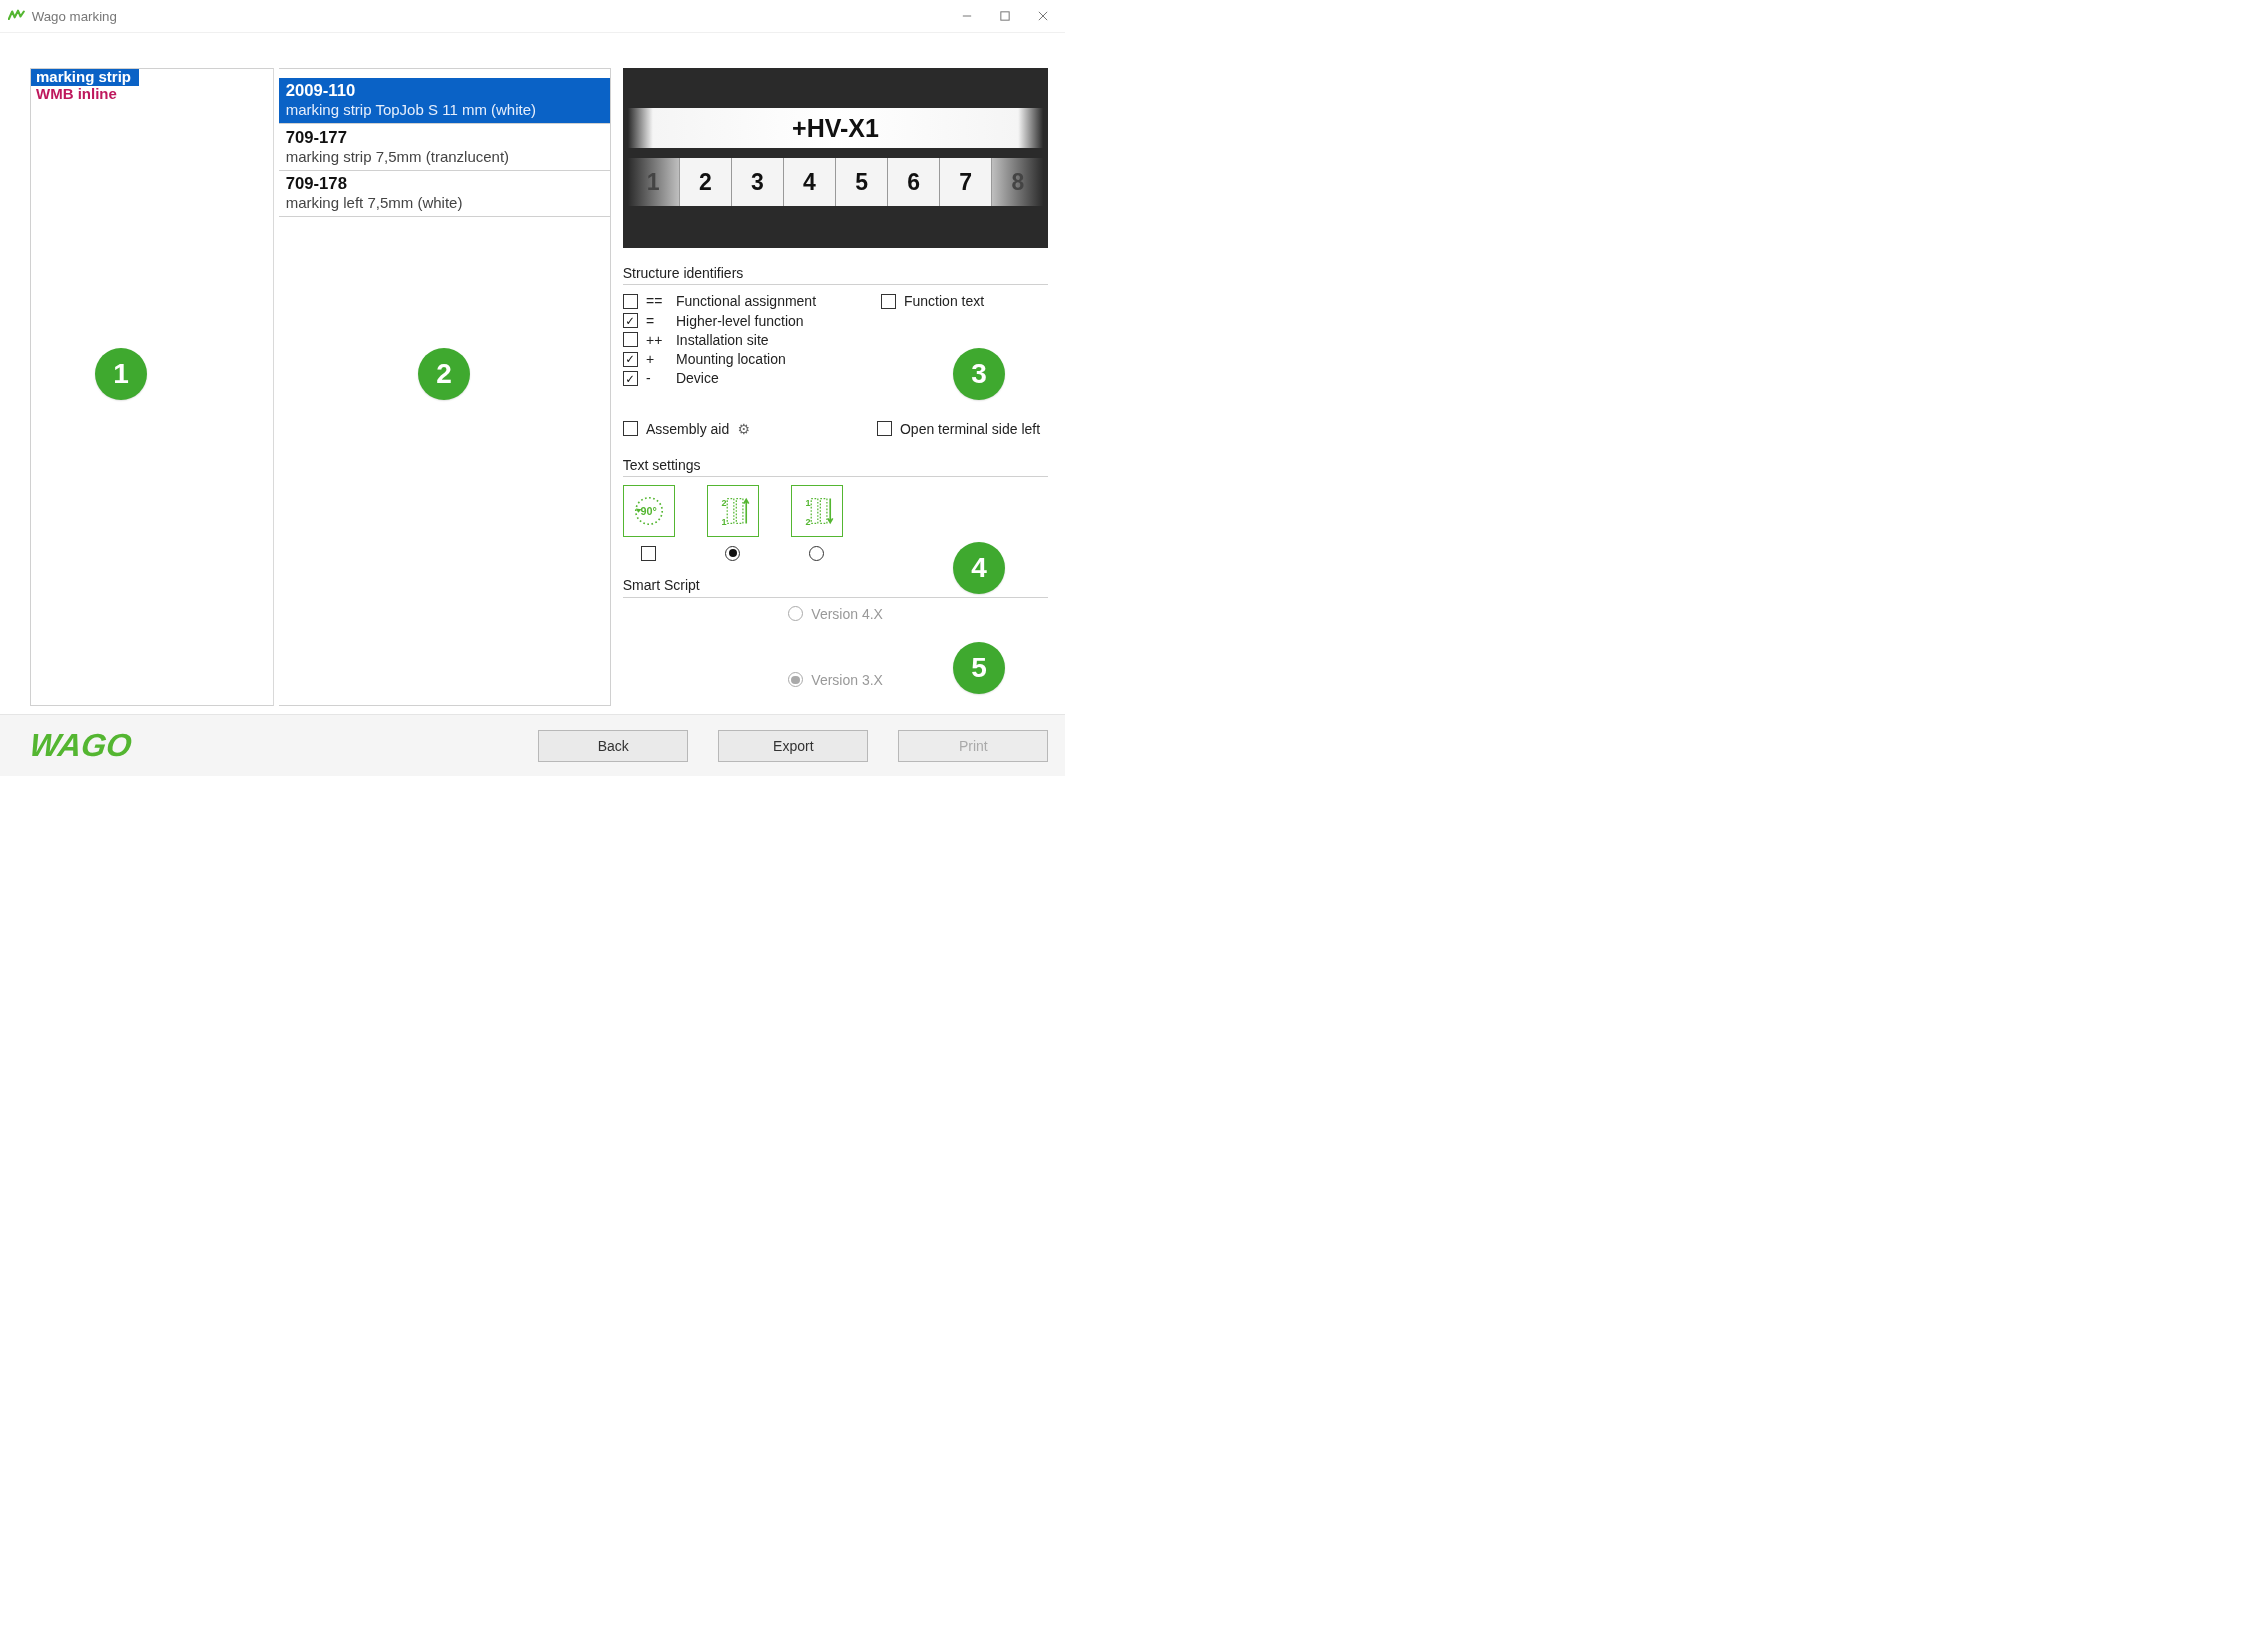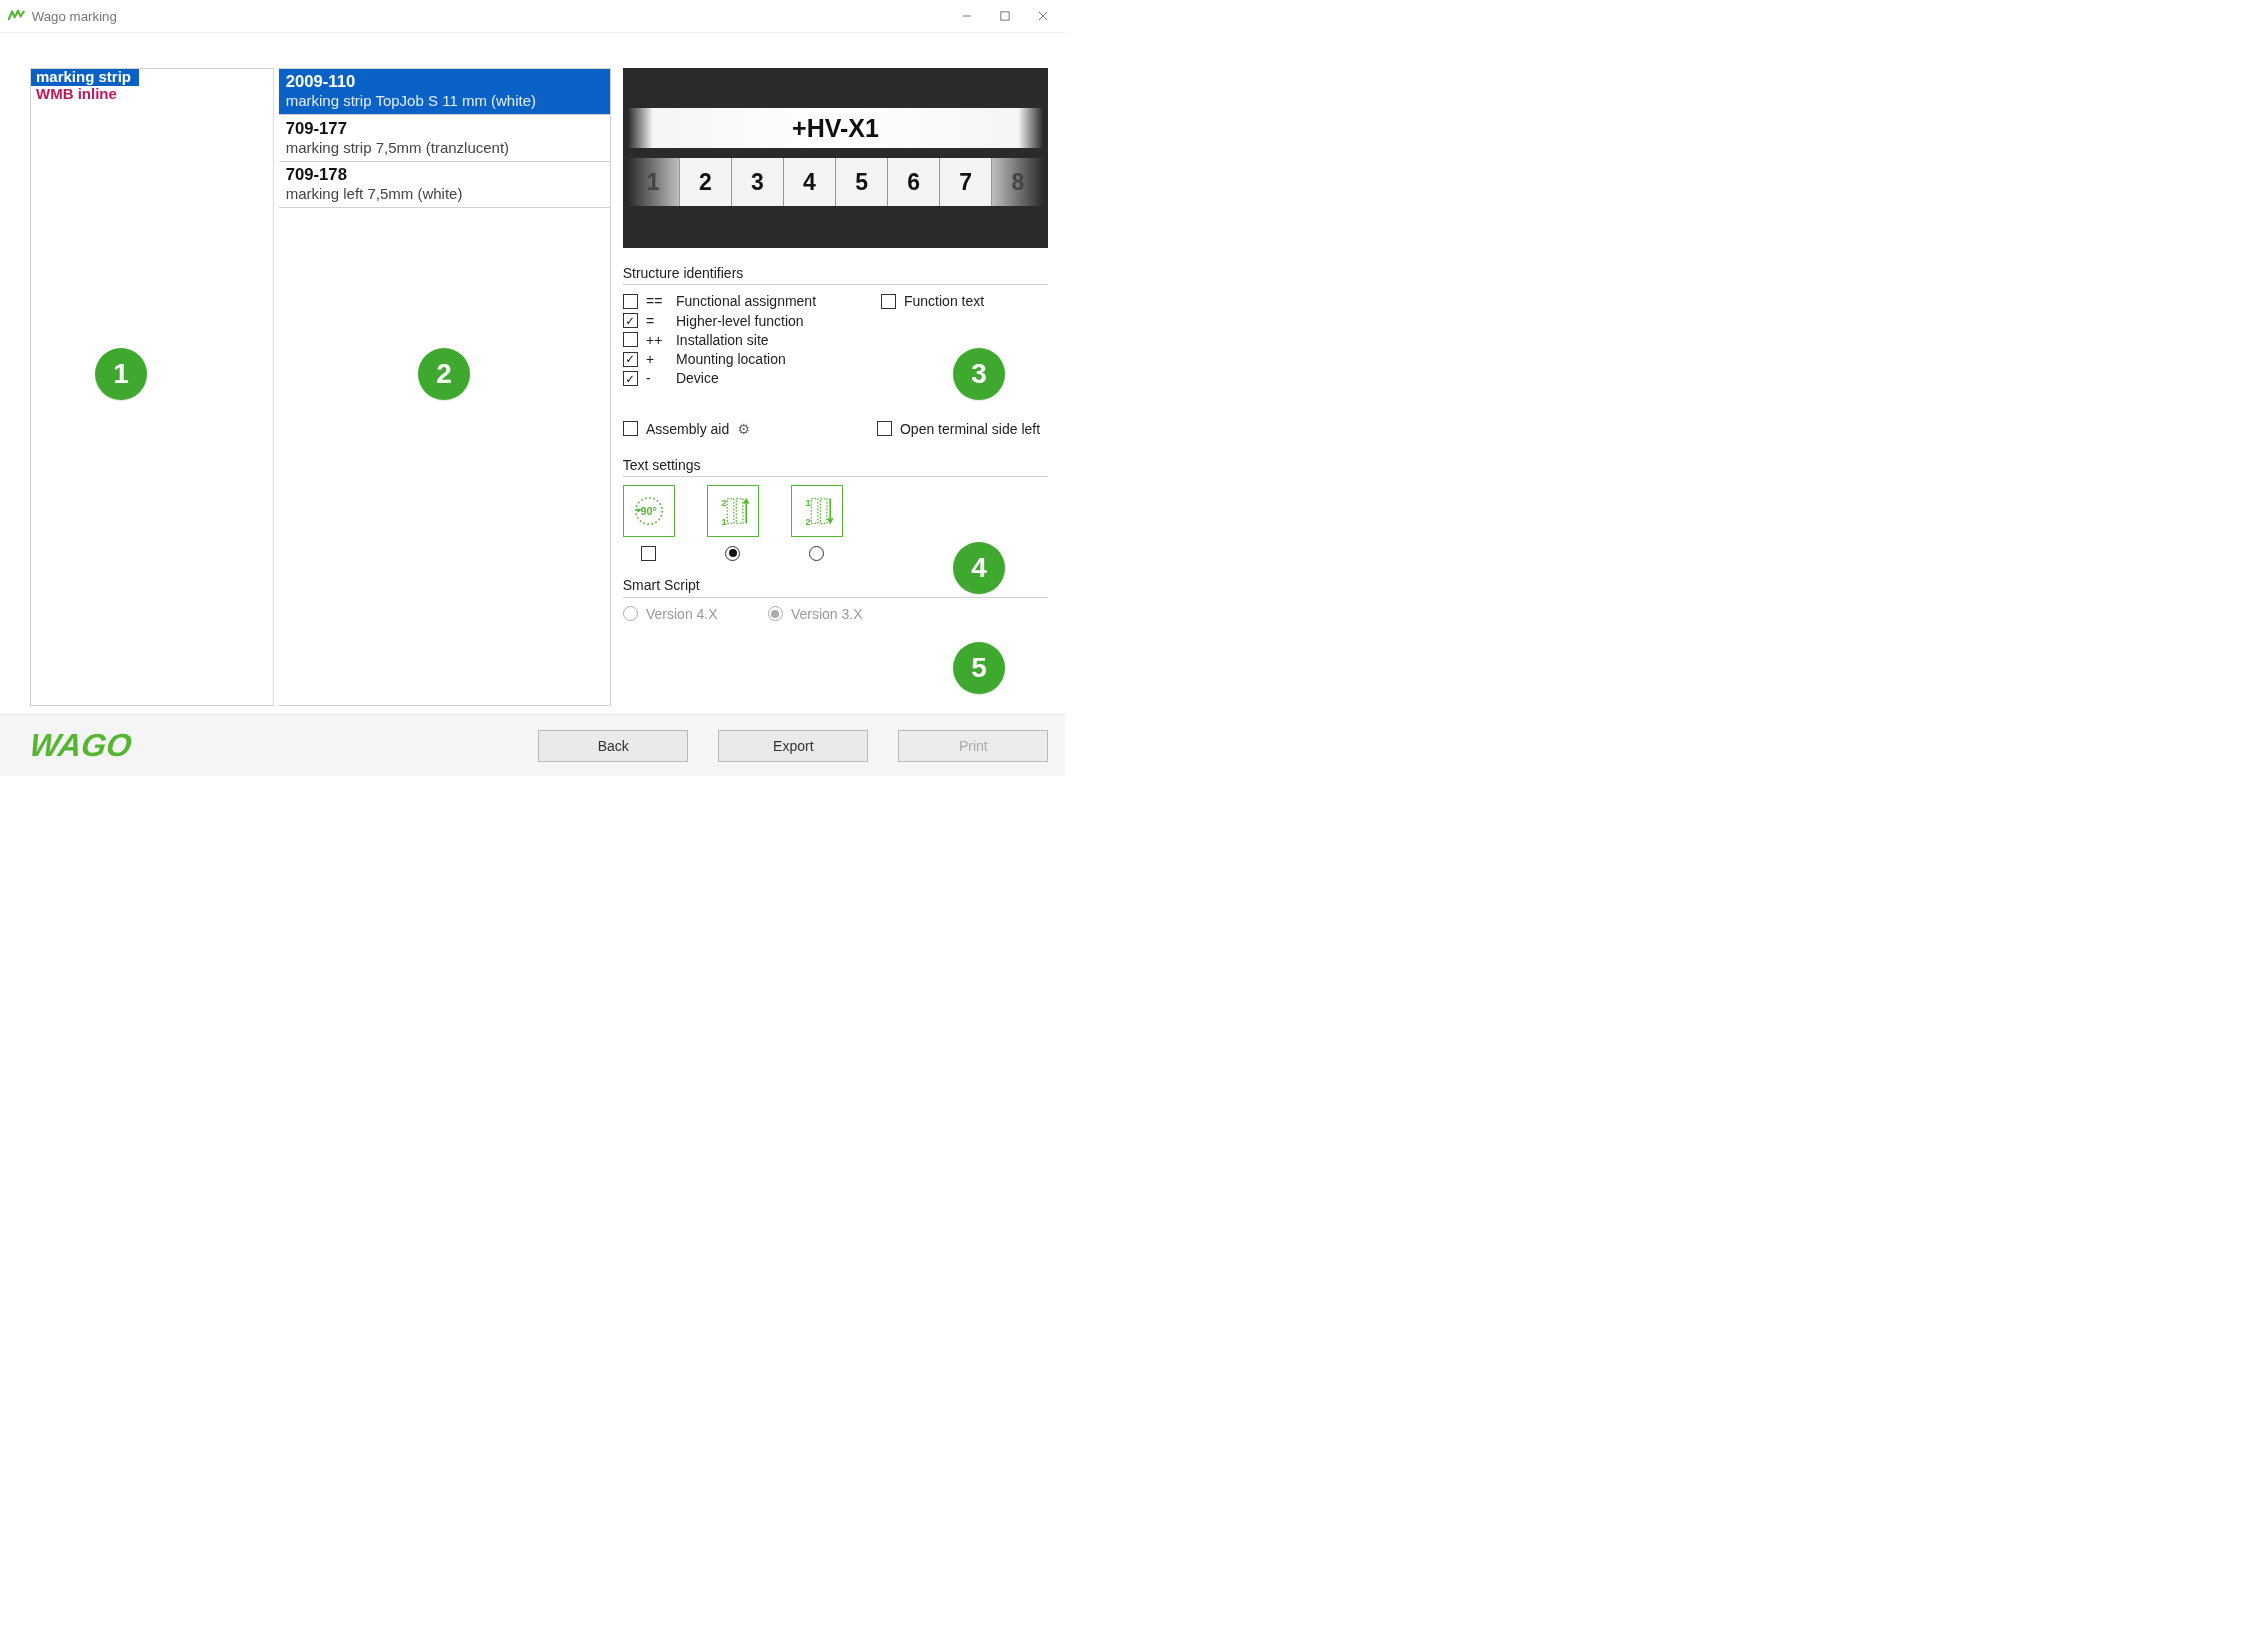--- a/index.html
+++ b/index.html
@@ -17,21 +17,21 @@
   .col1 { width: 244px; border:0.8px solid #d0d0d0; border-right:0.8px solid #d9d9d9; background:#fff;font-weight:bold; }
   .col2 { width: 332px; border:0.8px solid #d0d0d0; border-left:none; background:#fff; }
   .col3 { flex:1; padding-left:6.7px; position:relative; }
 
   .cat-item { padding: 0 5px; font-size:15px; color:#be185d; line-height:16.7px; cursor:default; }
   .cat-item.selected { background:#0a62c6; color:#fff; display:inline-block; min-width:108px; }
 
   .prod-item { padding:3.3px 6.7px 5px 6.7px; border-bottom:0.8px solid #d0d0d0; cursor:default; }
   .prod-item .code { font-size:16.7px; font-weight:600; color:#111; }
   .prod-item .desc { font-size:15px; color:#444; }
-  .prod-item.selected { background:#0a62c6; }
+  .prod-item.selected { background:#0a62c6;margin-top:9px; }
   .prod-item.selected .code { color:#fff; }
   .prod-item.selected .desc { color:#e6eefc; }
 
   
   .preview { width:100%; height:180px; background:#2a2a2a; position:relative; overflow:hidden; }
   .strip-top { position:absolute; top:40px; left:5px; right:5px; height:40px; background:linear-gradient(to right, #2b2b2b 0%, #f5f5f5 6%, #fff 50%, #f5f5f5 94%, #2b2b2b 100%); display:flex; align-items:center; justify-content:center; font-size:25px; font-weight:700; color:#111; }
   .strip-bot { position:absolute; top:90px; left:5px; right:5px; height:48px; display:flex; }
   .strip-cell { flex:1; border-right:0.8px solid #999; display:flex; align-items:center; justify-content:center; font-size:23px; font-weight:700; color:#111; background:#f4f4f4; }
   .strip-cell:first-child, .strip-cell:last-child { background:linear-gradient(to right,#2b2b2b,#bfbfbf); color:#444;}
   .strip-cell:last-child { background:linear-gradient(to right,#bfbfbf,#2b2b2b);}
@@ -49,21 +49,21 @@
   .struct-leftcol { width:225px;}
   .struct-rightcol { flex:1;}
 
   .textset-row { display:flex; align-items:flex-start; gap:32px; margin-top:3.3px;}
   .ts-opt { display:flex; flex-direction:column; align-items:center; gap:8.3px;}
   .ts-icon { width:52px; height:52px; border:1.7px solid #54b631; display:flex; align-items:center; justify-content:center; color:#54b631; font-size:11.7px; font-weight:bold; position:relative;}
   .ts-radio { width:15px; height:15px; border:0.8px solid #333; border-radius:50%; display:flex; align-items:center; justify-content:center;}
   .ts-radio.sel::after{content:""; width:8.3px;height:8.3px;border-radius:50%; background:#111;}
   .ts-check { width:15px; height:15px; border:0.8px solid #333;}
 
-  .smart-row { display:flex; gap:50px; align-items:center; margin-top:6.7px;}
+  .smart-row { display:flex; gap:50px; align-items:center; margin-top:6.7px;flex-direction:column;}
   .radio-dis { width:15px; height:15px; border:0.8px solid #aaa; border-radius:50%; display:flex; align-items:center; justify-content:center;}
   .radio-dis.sel::after{content:""; width:8.3px;height:8.3px;border-radius:50%; background:#aaa;}
   .smart-row span{ color:#999; font-size:14px;}
 
   
   .bottombar { position:absolute; left:0; right:0; bottom:0; height:62px; background:#f5f5f5; border-top:0.8px solid #e5e5e5; display:flex; align-items:center; padding:0 16.7px 0 30px;}
   .wago-logo { color:#54b631; font-weight:900; font-size:32px; letter-spacing:0; font-style:italic; transform:skewX(-8deg);}
   .bottombar .spacer { flex:1;}
   .btn { width:150px; height:32px; border:0.8px solid #b8b8b8; background:#eaeaea; display:flex; align-items:center; justify-content:center; font-size:14px; color:#333; margin-left:30px;}
   .btn.disabled { color:#aaa; background:#ececec;}

